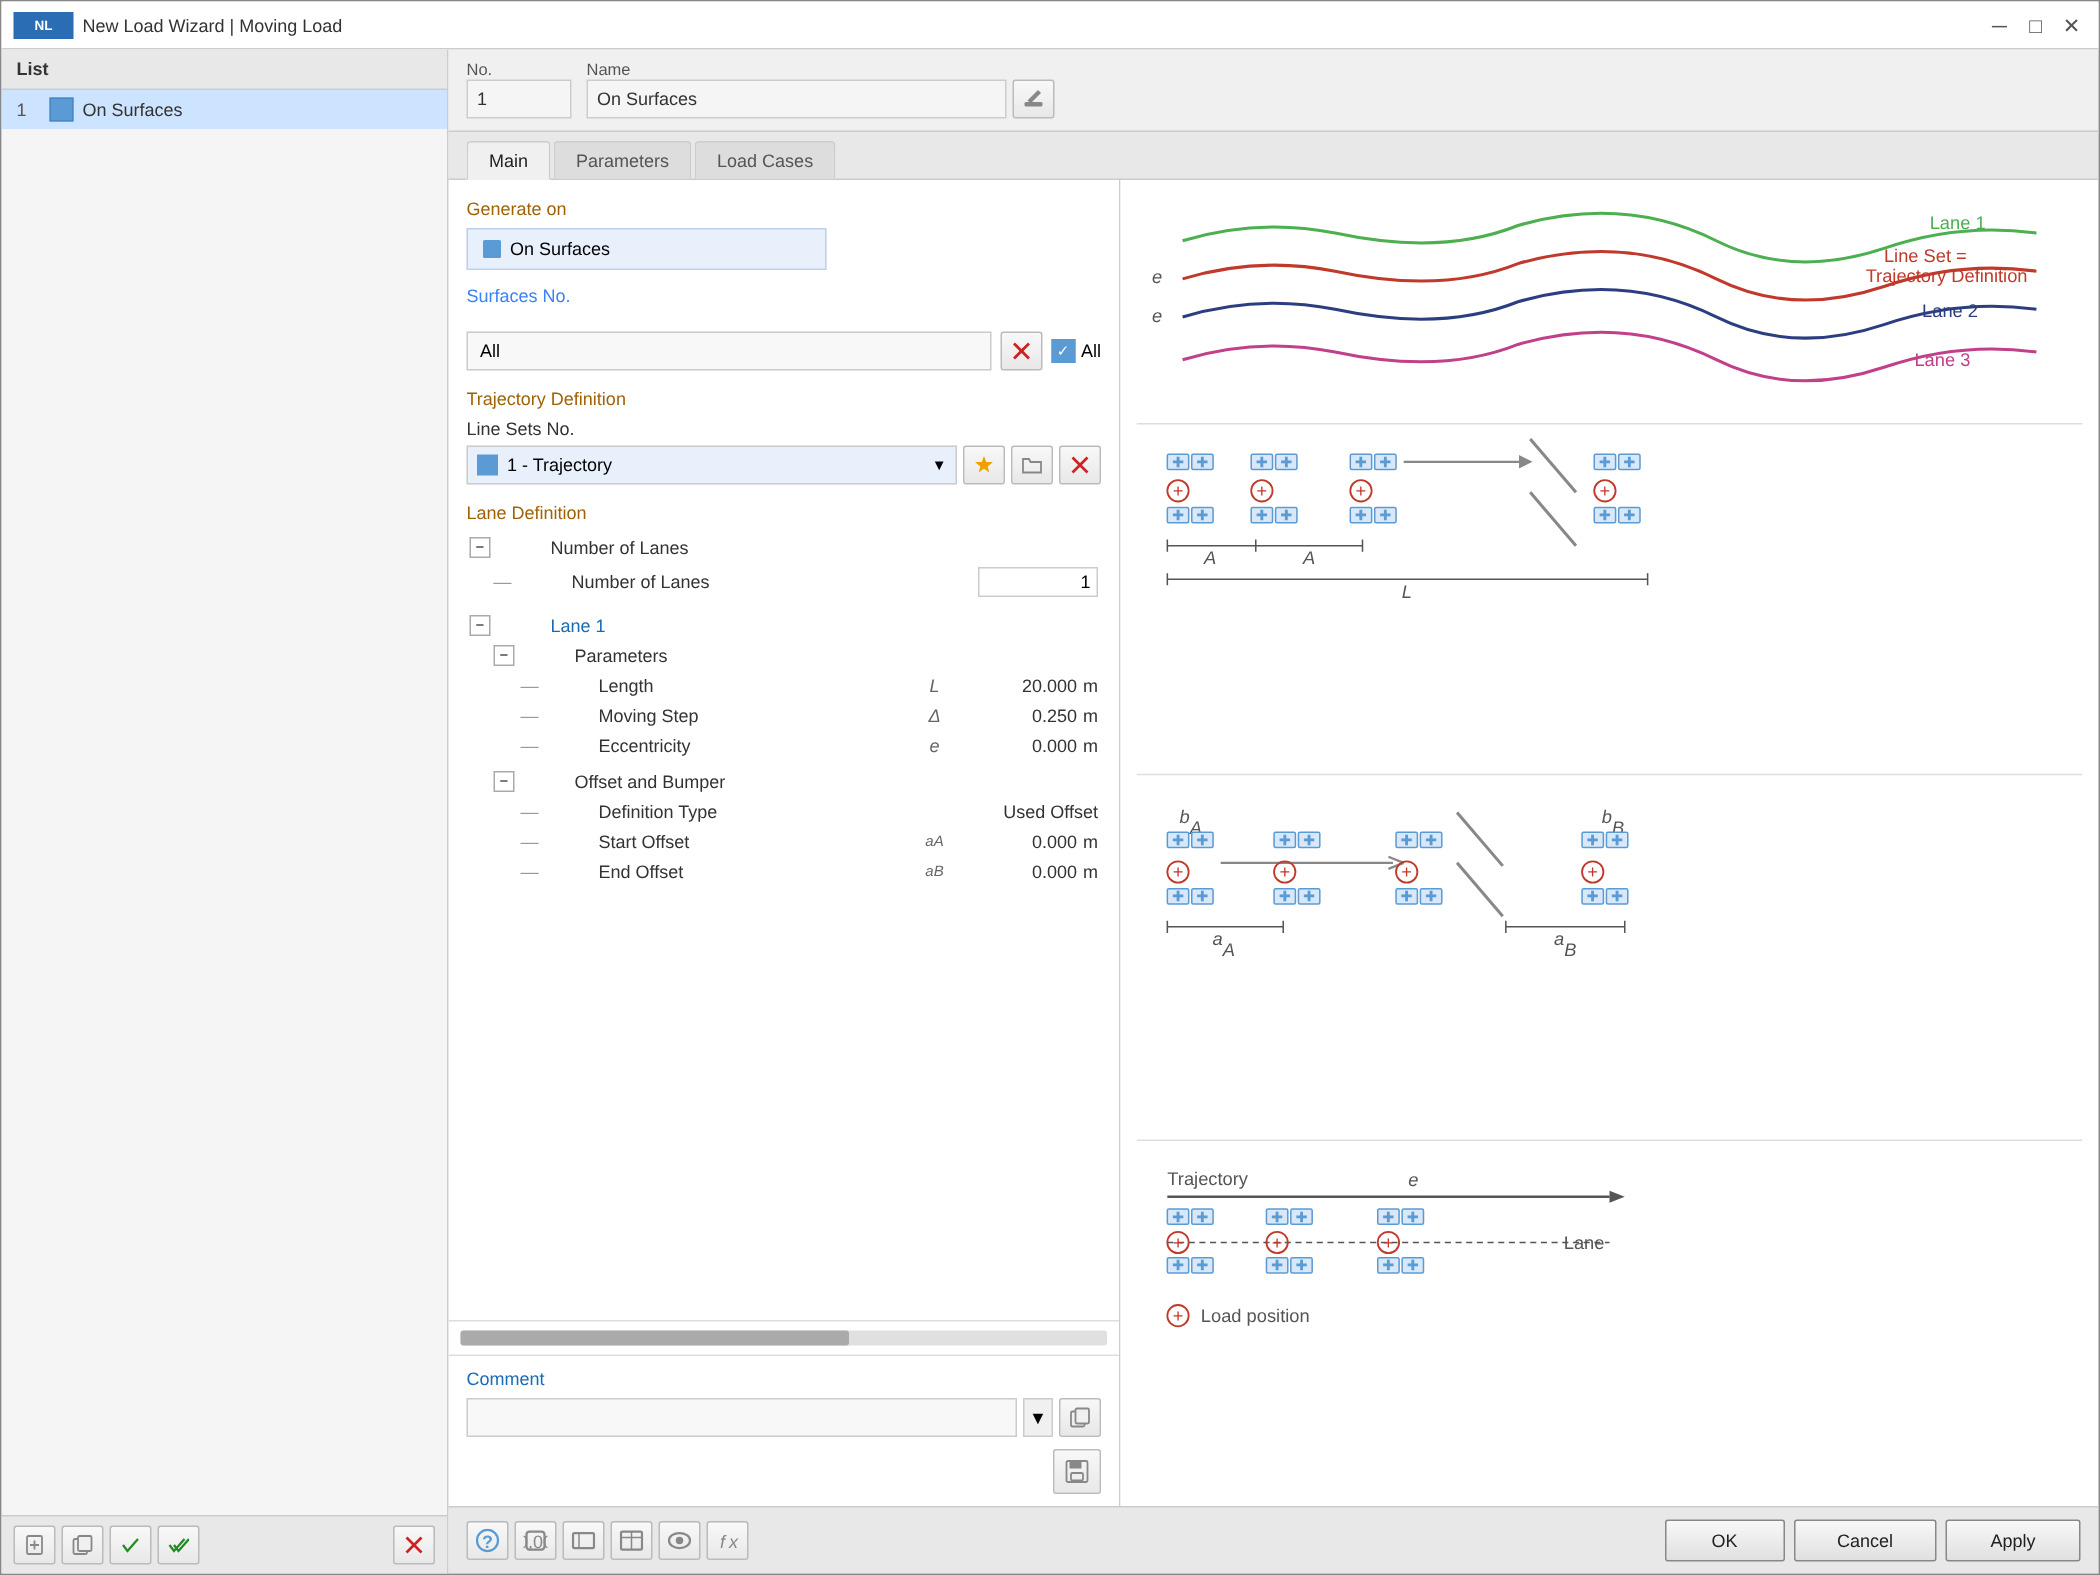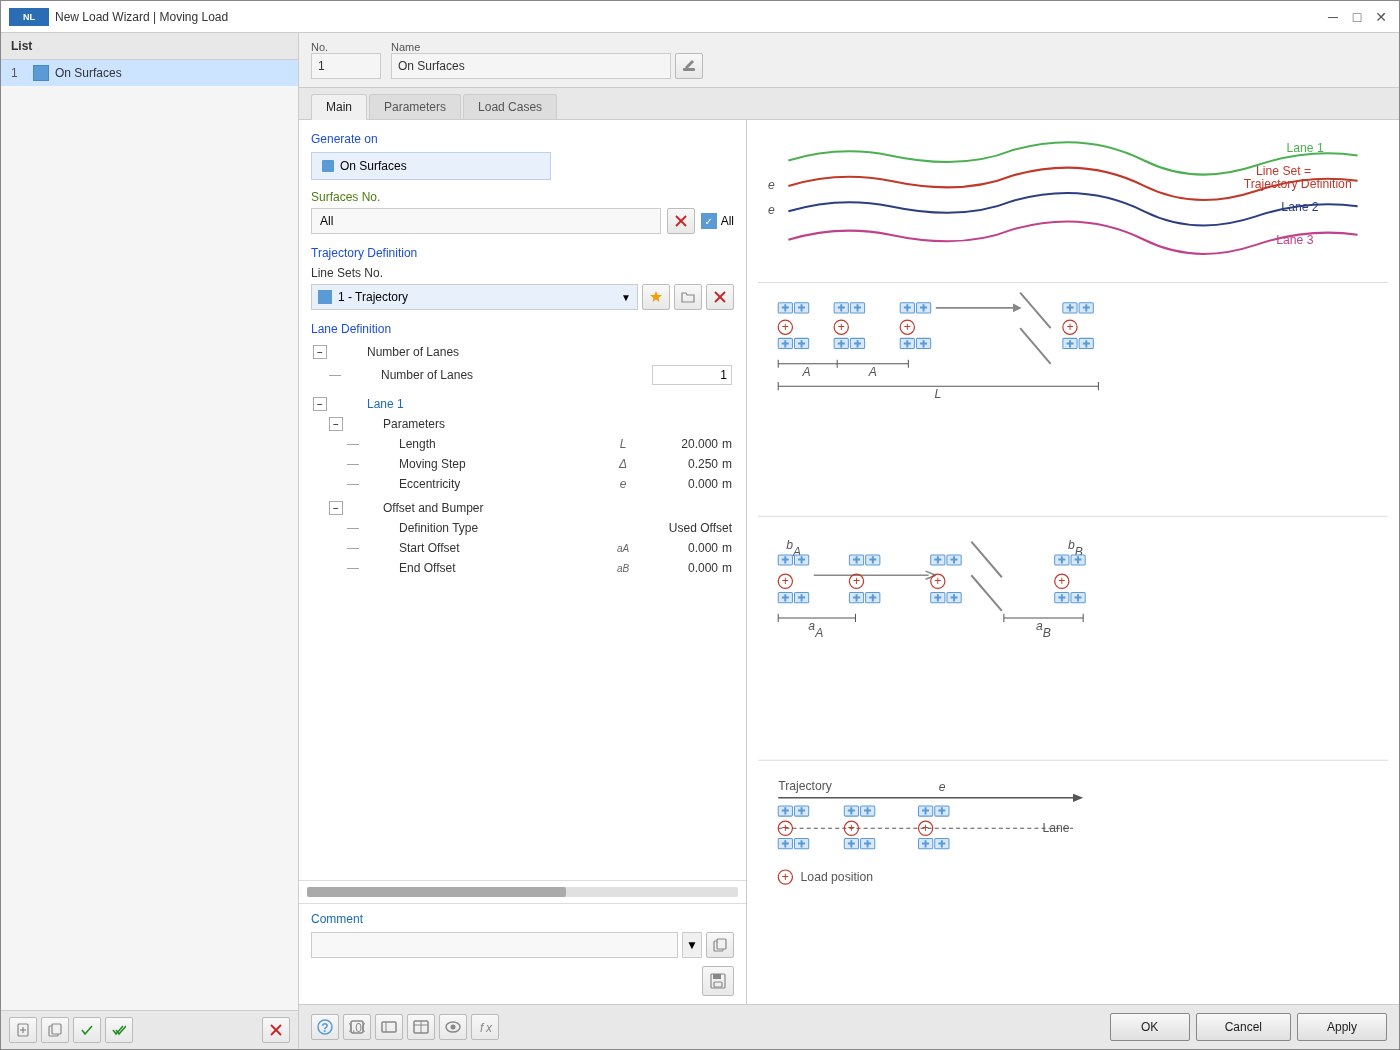--- a/index.html
+++ b/index.html
@@ -50,30 +50,30 @@
     .tab.active { background: #f0f0f0; color: #222; font-weight: 500; border-bottom: 1px solid #f0f0f0; margin-bottom: -1px; }
 
     
     .content-panels { display: flex; flex: 1; overflow: hidden; }
 
     
     .form-panel { width: 448px; flex-shrink: 0; background: #fff; border-right: 1px solid #ccc; display: flex; flex-direction: column; overflow: hidden; }
     .form-panel-inner { flex: 1; overflow-y: auto; padding: 10px 12px; }
 
     
-    .section-label { color: #1d4ed8; font-weight: 500; margin-bottom: 6px; margin-top: 2px; font-size: 12px; }
+    .section-label { color: #a16207; font-weight: 500; margin-bottom: 6px; margin-top: 2px; font-size: 12px; }
 
     
     .generate-row { display: flex; align-items: center; margin-bottom: 10px; }
     .generate-input { background: #e8f0fc; border: 1px solid #c0d0e8; padding: 4px 10px; display: flex; align-items: center; gap: 6px; width: 240px; height: 28px; }
     .generate-icon { width: 12px; height: 12px; background: #5b9bd5; border-radius: 1px; }
 
     
     .surfaces-row { margin-bottom: 12px; }
-    .surfaces-label { color: #4d7c0f; margin-bottom: 4px; }
+    .surfaces-label { color: #3b82f6; margin-bottom: 17px; }
     .surfaces-input-row { display: flex; align-items: center; gap: 6px; }
     .surfaces-input { flex: 1; border: 1px solid #ccc; background: #f8f8f8; padding: 4px 8px; height: 26px; }
     .all-checkbox { display: flex; align-items: center; gap: 4px; }
     .checkbox-checked { width: 16px; height: 16px; border: 1px solid #5b9bd5; background: #5b9bd5; display: flex; align-items: center; justify-content: center; color: white; font-size: 10px; }
 
     
     .trajectory-section { margin-bottom: 12px; }
     .line-sets-label { color: #333; margin-bottom: 4px; }
     .line-sets-row { display: flex; align-items: center; gap: 4px; }
     .line-sets-select { flex: 1; border: 1px solid #ccc; background: #e8f0fc; padding: 3px 6px; height: 26px; display: flex; align-items: center; }

